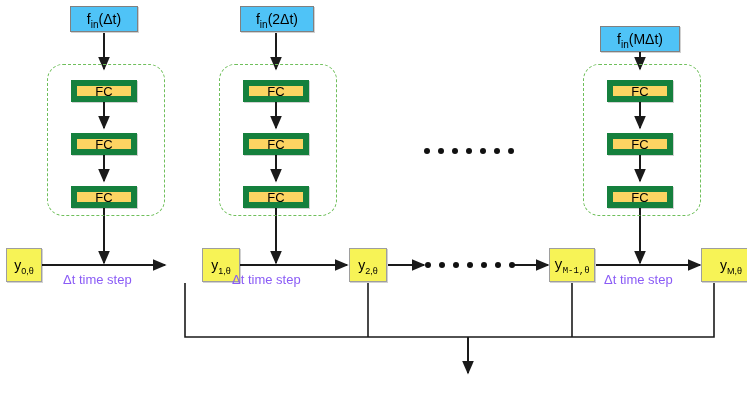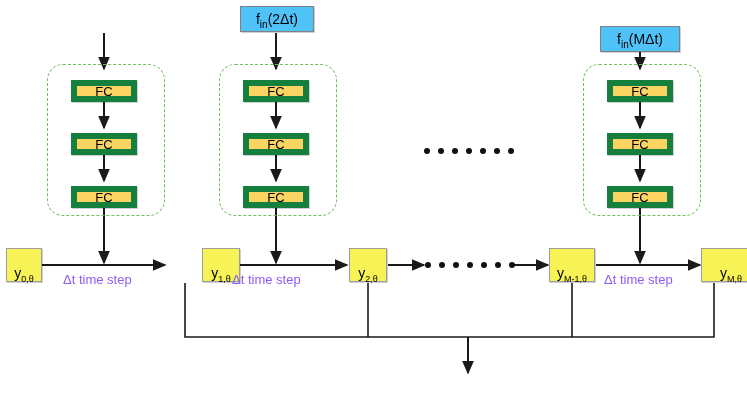--- a/index.html
+++ b/index.html
@@ -71,21 +71,20 @@
   }
 
   
   .state-box {
     background: #F7F356;
     border: 1px solid #9e9e9e;
     box-shadow: 1px 1px 0 rgba(0,0,0,0.18);
     color: #000000;
     font-size: 14px;
     height: 34px;
-    align-items: flex-end;
   }
   .state-box .sub {
     font-size: 9px;
     vertical-align: sub;
     line-height: 0;
   }
 
   
   .step-label {
     position: absolute;
@@ -163,20 +162,23 @@
       <path d="M185,283 L185,337 L714,337 L714,283"></path>
       <path d="M368,283 L368,337"></path>
       <path d="M572,283 L572,337"></path>
     </g>
 
     <g stroke="#1a1a1a" stroke-width="2" fill="none" marker-end="url(#arrowhead)">
       <line x1="468" y1="337" x2="468" y2="373"></line>
     </g>
   </svg>
 
+  <div class="node input-box" style="left:70px;  top:6px; width:68px;">
+    <span><span>f</span><span class="sub">in</span><span>(Δt)</span></span>
+  </div>
 
   <div class="node input-box" style="left:240px; top:6px; width:74px;">
     <span><span>f</span><span class="sub">in</span><span>(2Δt)</span></span>
   </div>
 
   <div class="node input-box" style="left:600px; top:6px; width:80px;margin-top:20px;">
     <span><span>f</span><span class="sub">in</span><span>(MΔt)</span></span>
   </div>
 
   <div class="fc-group" style="left:47px; top:64px; width:118px; height:152px;"></div>
@@ -227,21 +229,21 @@
   </div>
 
   <div class="node state-box" style="left:166px; top:248px; width:38px;margin-left:36px;">
     <span><span>y</span><span class="sub">1,θ</span></span>
   </div>
 
   <div class="node state-box" style="left:349px; top:248px; width:38px;">
     <span><span>y</span><span class="sub">2,θ</span></span>
   </div>
 
-  <div class="node state-box" style="left:549px; top:248px; width:46px;">
+  <div class="node state-box" style="left:549px; top:248px; width:46px;font-family:Liberation Mono, monospace;">
     <span><span>y</span><span class="sub">M-1,θ</span></span>
   </div>
 
   <div class="node state-box" style="left:701px; top:248px; width:60px;">
     <span><span>y</span><span class="sub">M,θ</span></span>
   </div>
 
   <div class="dots" style="left:425px; top:262px;">
     <span class="dot"></span>
     <span class="dot"></span>

